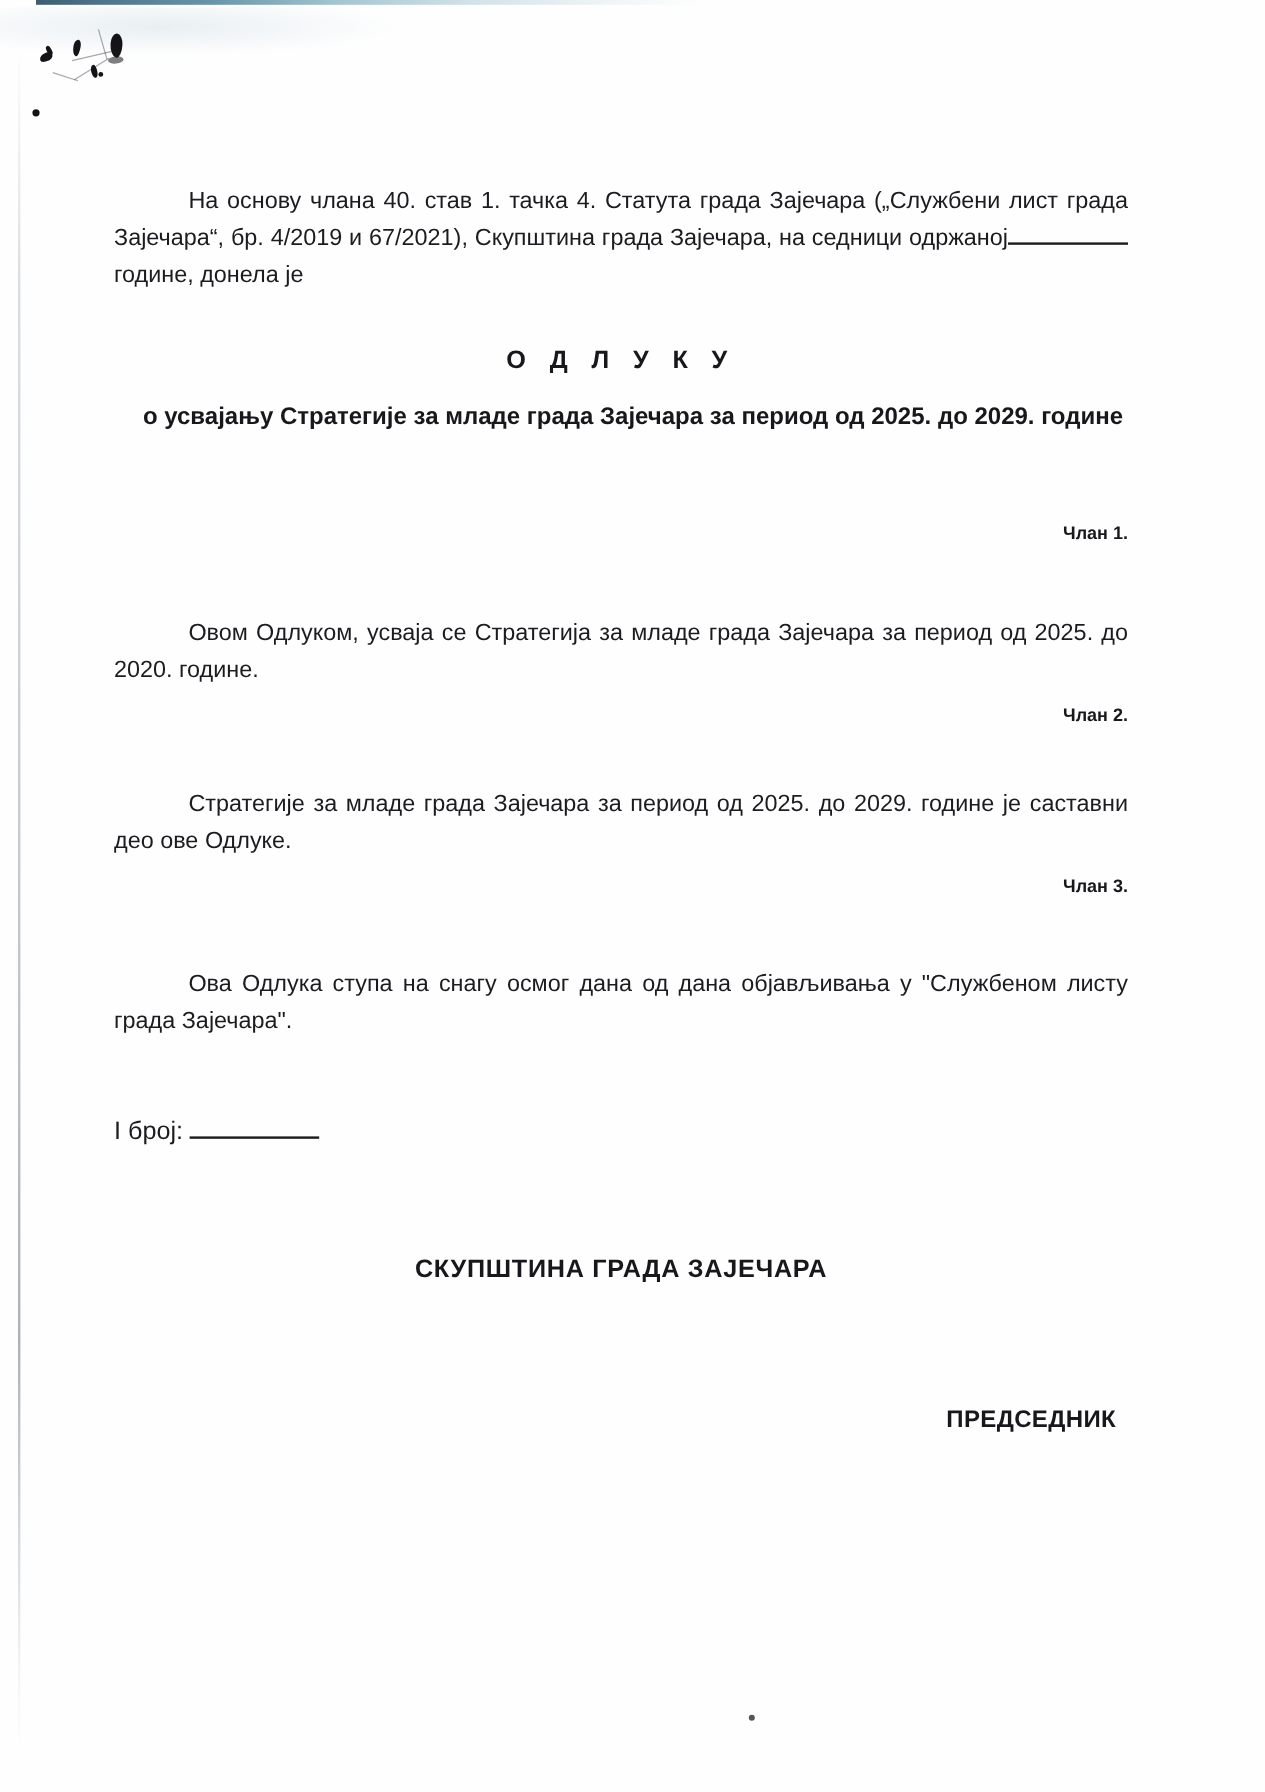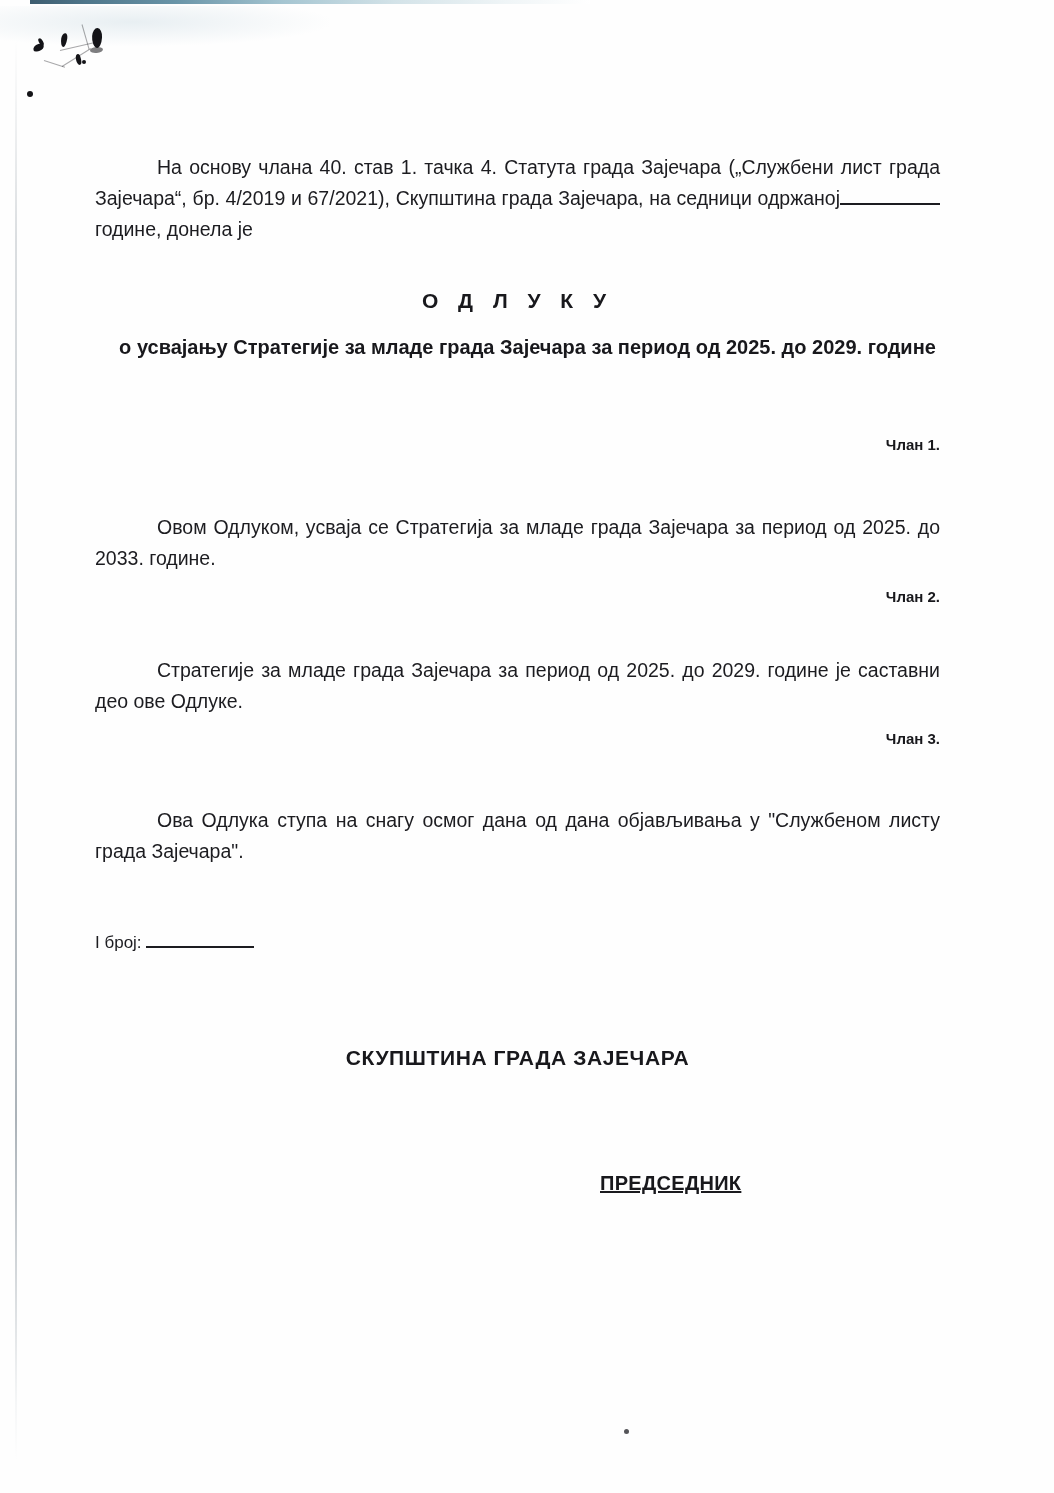--- a/index.html
+++ b/index.html
@@ -142,41 +142,40 @@
   .article-head {
     margin: 0;
     text-align: right;
     font-size: 15px;
     font-weight: bold;
     color: #18181c;
   }
 
   .signblock-line {
     margin: 0;
-    font-size: 17px;
+    font-size: 21px;
     line-height: 29px;
     color: #1c1c20;
     white-space: nowrap;
   }
 
   .assembly {
     margin: 0;
     text-align: center;
     font-size: 21px;
     font-weight: bold;
     letter-spacing: .6px;
     color: #18181c;
   }
 
   .president {
     position: absolute;
     left: 600px;
     width: 330px;
-    text-align: left;
-    text-decoration: underline;
+    text-align: right;
   }
   .president .pres-title {
     margin: 0;
     font-size: 20px;
     font-weight: bold;
     line-height: 28px;
     color: #18181c;
     letter-spacing: .3px;
   }
   .president .pres-name {
@@ -235,21 +234,21 @@
       <p class="title-main">О Д Л У К У</p>
     </div>
     <div class="at-sub">
       <p class="title-sub">о усвајању Стратегије за младе града Зајечара за период од 2025. до 2029. године</p>
     </div>
 
     <div class="at-a1">
       <p class="article-head">Члан 1.</p>
     </div>
     <div class="at-p2">
-      <p class="para">Овом Одлуком, усваја се Стратегија за младе града Зајечара за период од 2025. до 2033. године.</p>
+      <p class="para">Овом Одлуком, усваја се Стратегија за младе града Зајечара за период од 2025. до 2020. године.</p>
     </div>
 
     <div class="at-a2">
       <p class="article-head">Члан 2.</p>
     </div>
     <div class="at-p3">
       <p class="para">Стратегије за младе града Зајечара за период од 2025. до 2029. године је саставни део ове Одлуке.</p>
     </div>
 
     <div class="at-a3">

